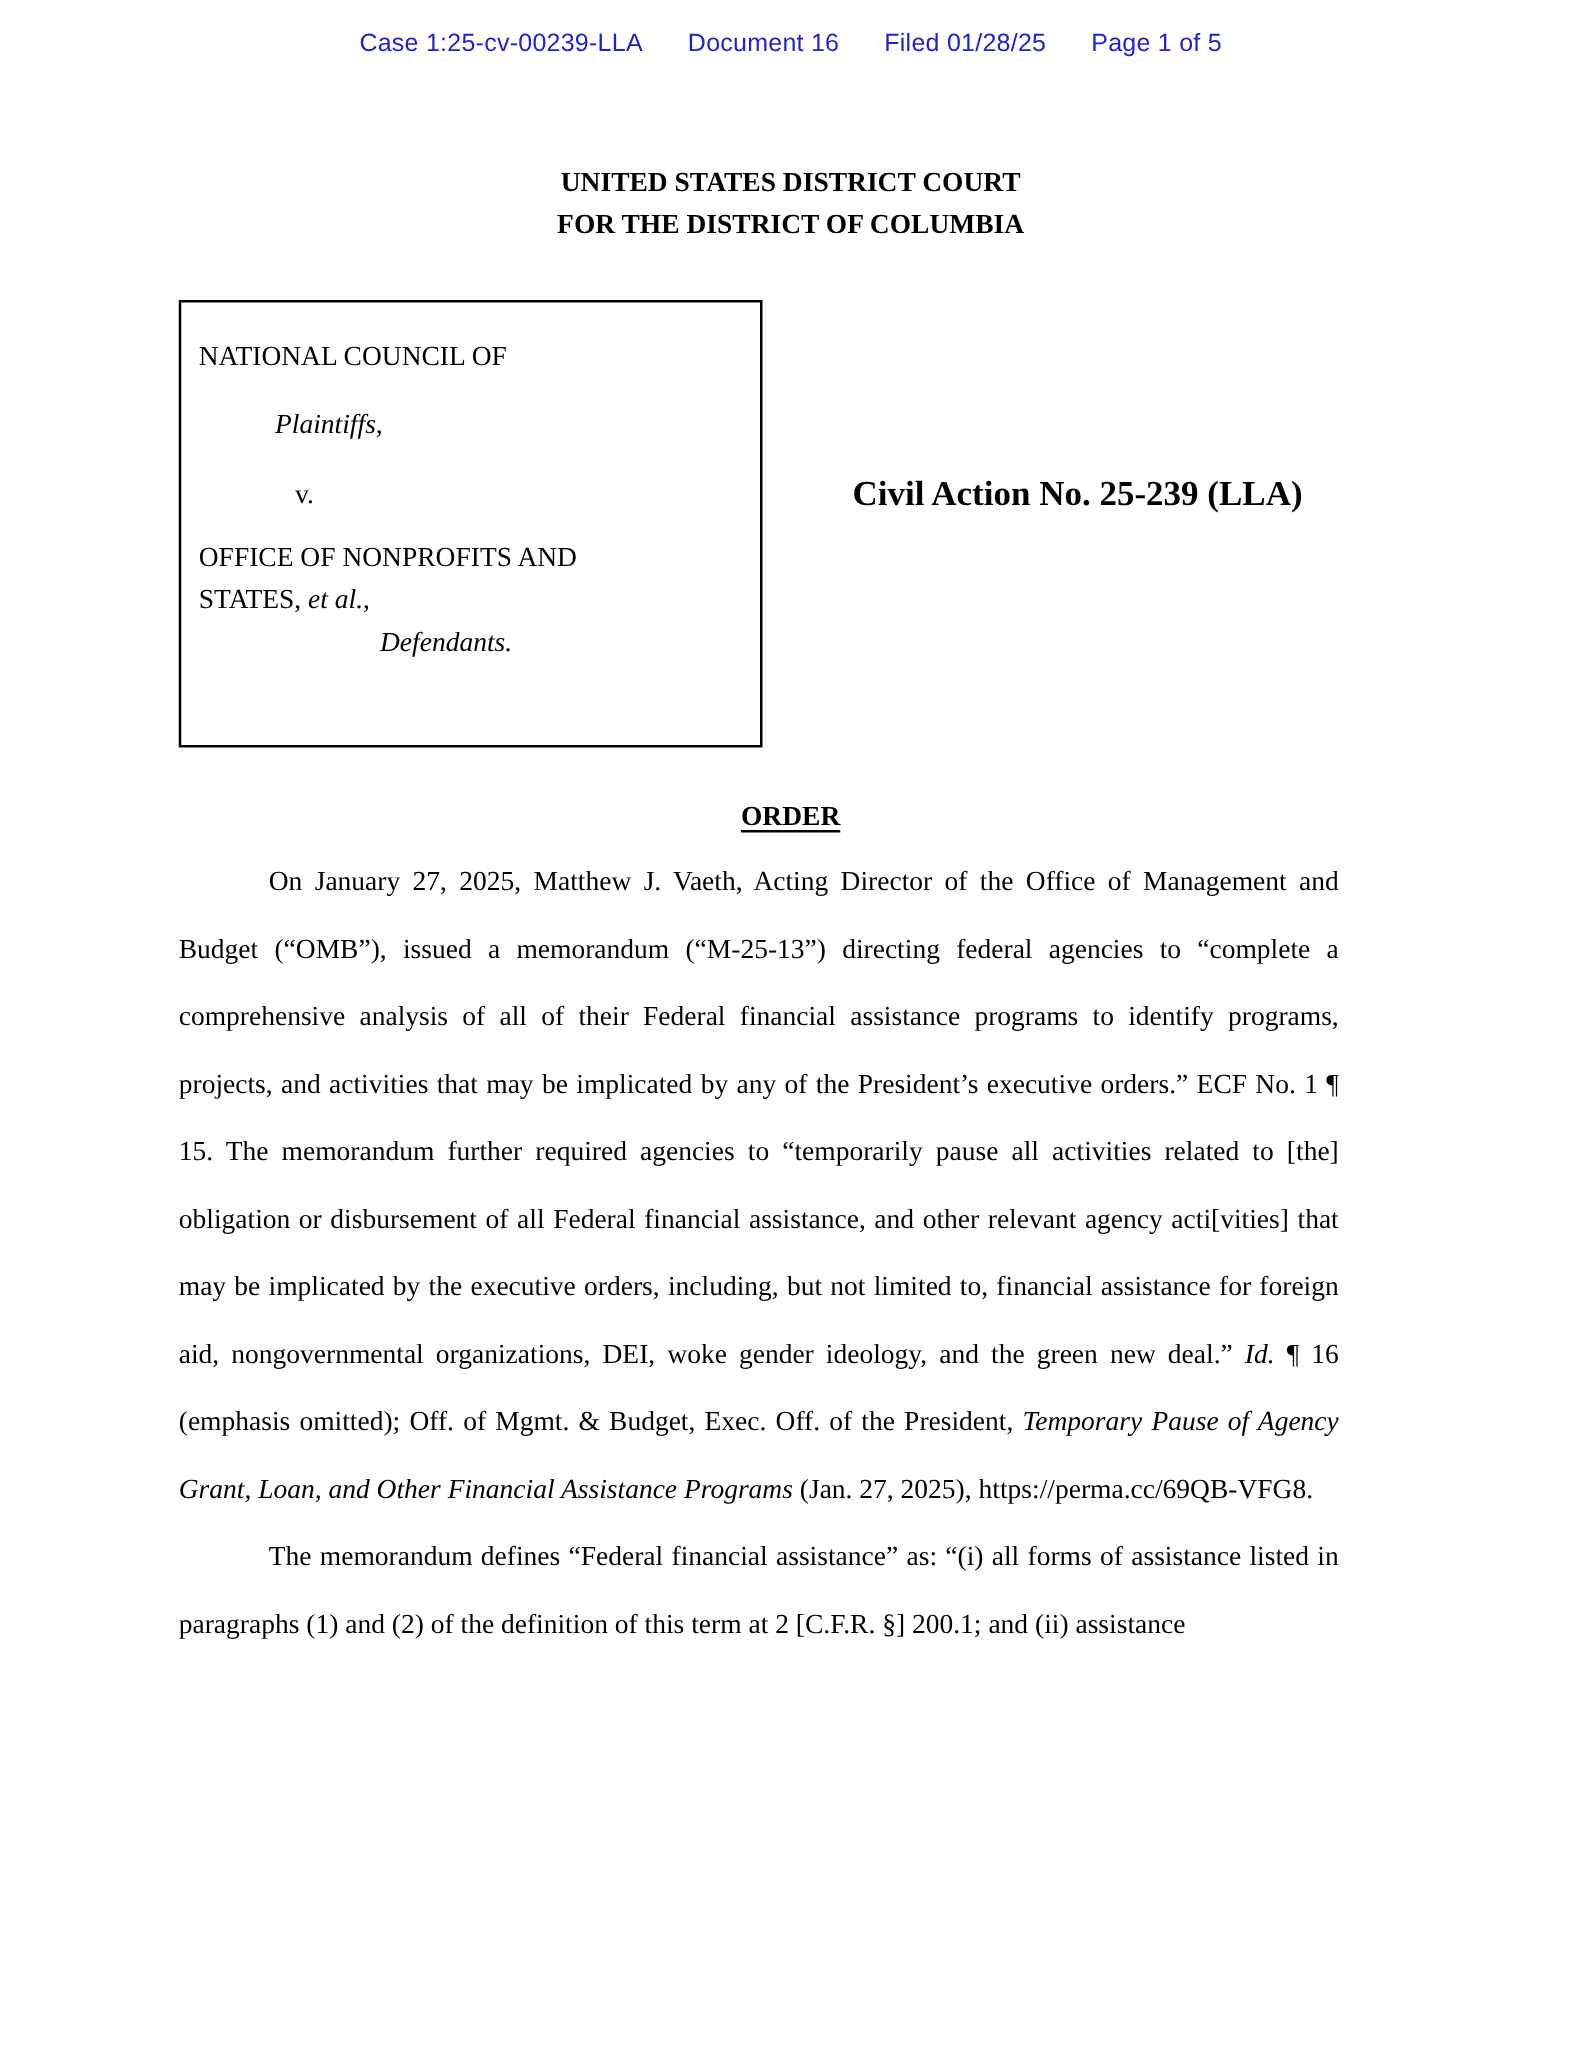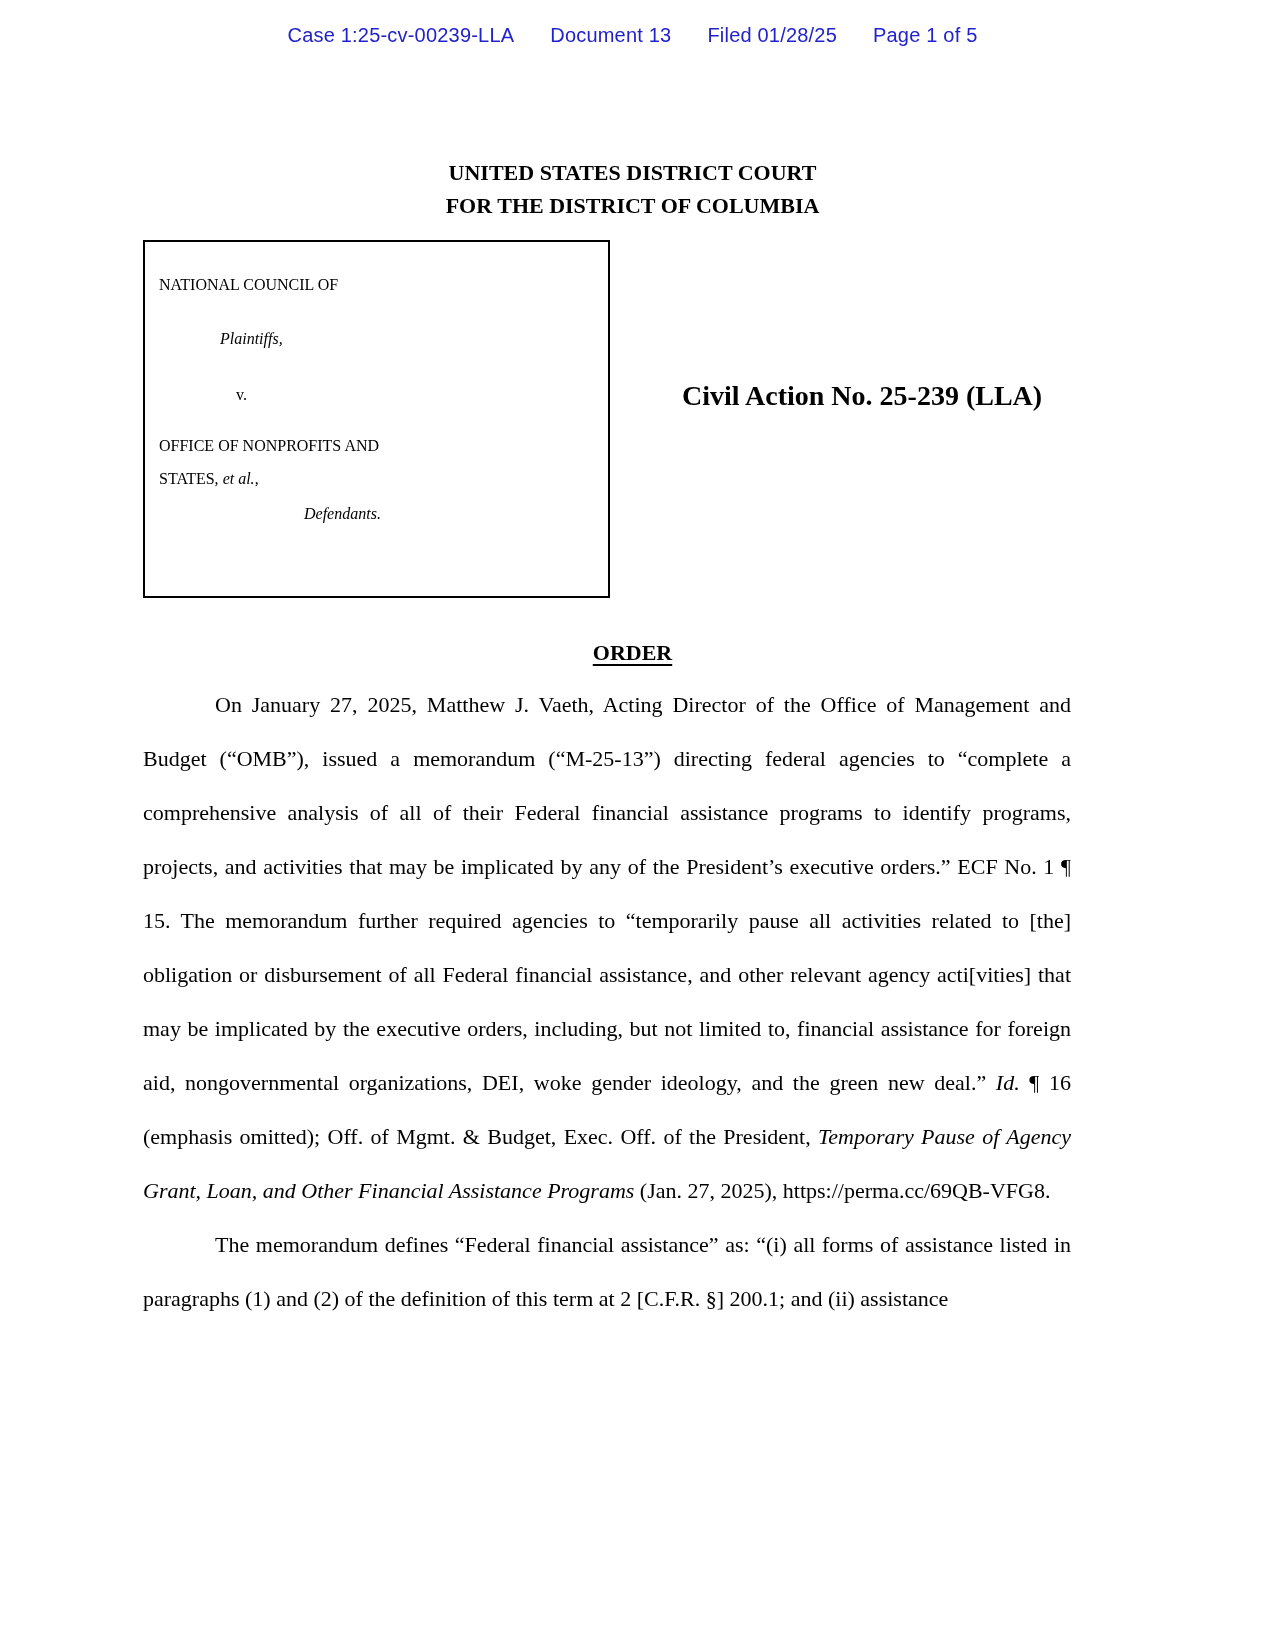--- a/index.html
+++ b/index.html
@@ -19,38 +19,38 @@
     top:24px; left:0; right:0;
     display:flex;
     justify-content:center;
     gap:36px;
     font-family:"Liberation Sans", sans-serif;
     font-size:20px;
     letter-spacing:0.2px;
   }
   .court-title {
     position:absolute;
-    top:156px; left:0; right:0;
+    top:129px; left:0; right:0;
     text-align:center;
     font-weight:bold;
     font-size:22px;
     line-height:33px;
   }
   .caption-row {
     position:absolute;
     top:240px; left:143px;
     width:960px;
     display:flex;
   }
   .caption-box {
     width:467px;
     height:358px;
     border:2px solid #000000;
     padding:26px 16px 0 14px;
-    font-size:16px;
+    font-size:22px;
     flex:0 0 auto;
   }
   .cap-line { line-height:33px; }
   .plaintiffs-label { margin-top:21px; margin-left:61px; font-style:italic; line-height:33px; }
   .versus { margin-top:23px; margin-left:77px; line-height:33px; }
   .defendant-block { margin-top:18px; }
   .defendants-label { margin-top:2px; margin-left:145px; font-style:italic; line-height:33px; }
   .civil-action {
     padding-top:139px;
     padding-left:72px;
@@ -83,21 +83,21 @@
   .para { text-indent:72px; }
   .it { font-style:italic; }
 </style>
 </head>
 <body>
 
 <div class="page">
 
   <div class="stamp" style="color: rgb(34, 34, 204);">
     <span>Case 1:25-cv-00239-LLA</span>
-    <span>Document 13</span>
+    <span>Document 16</span>
     <span>Filed 01/28/25</span>
     <span>Page 1 of 5</span>
   </div>
 
   <div class="court-title">
     <div>UNITED STATES DISTRICT COURT</div>
     <div>FOR THE DISTRICT OF COLUMBIA</div>
   </div>
 
   <div class="caption-row">

